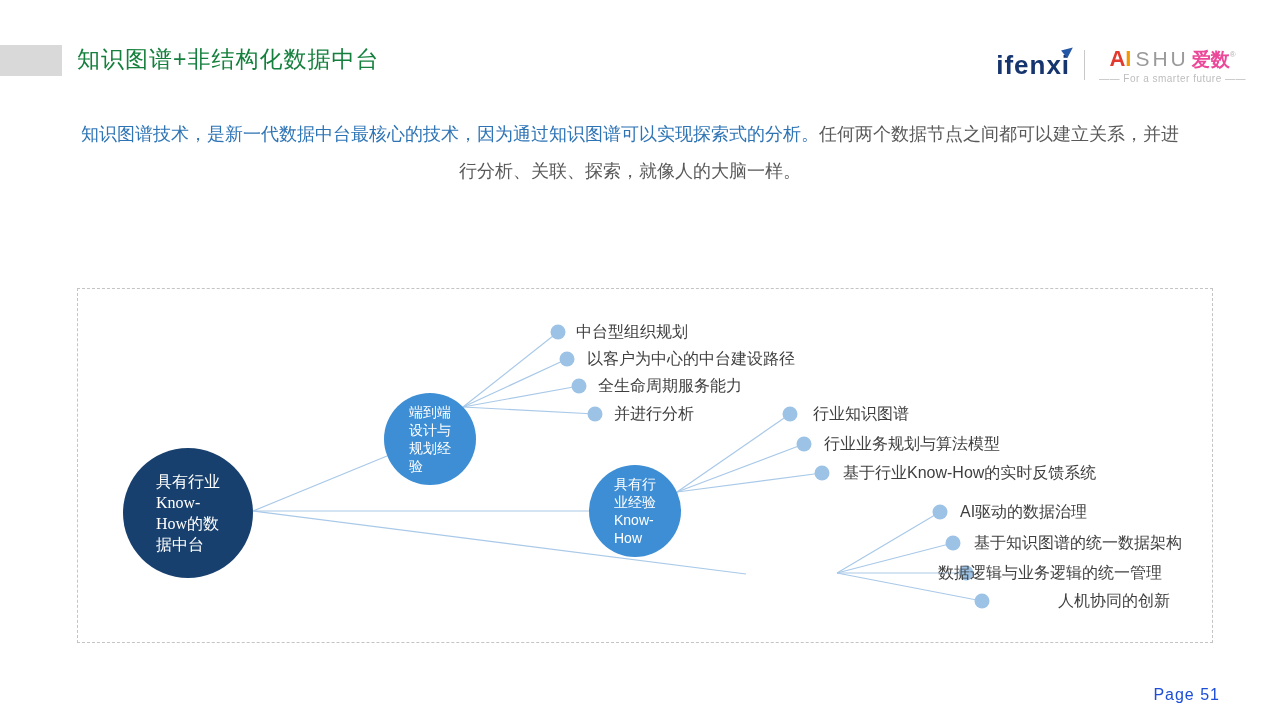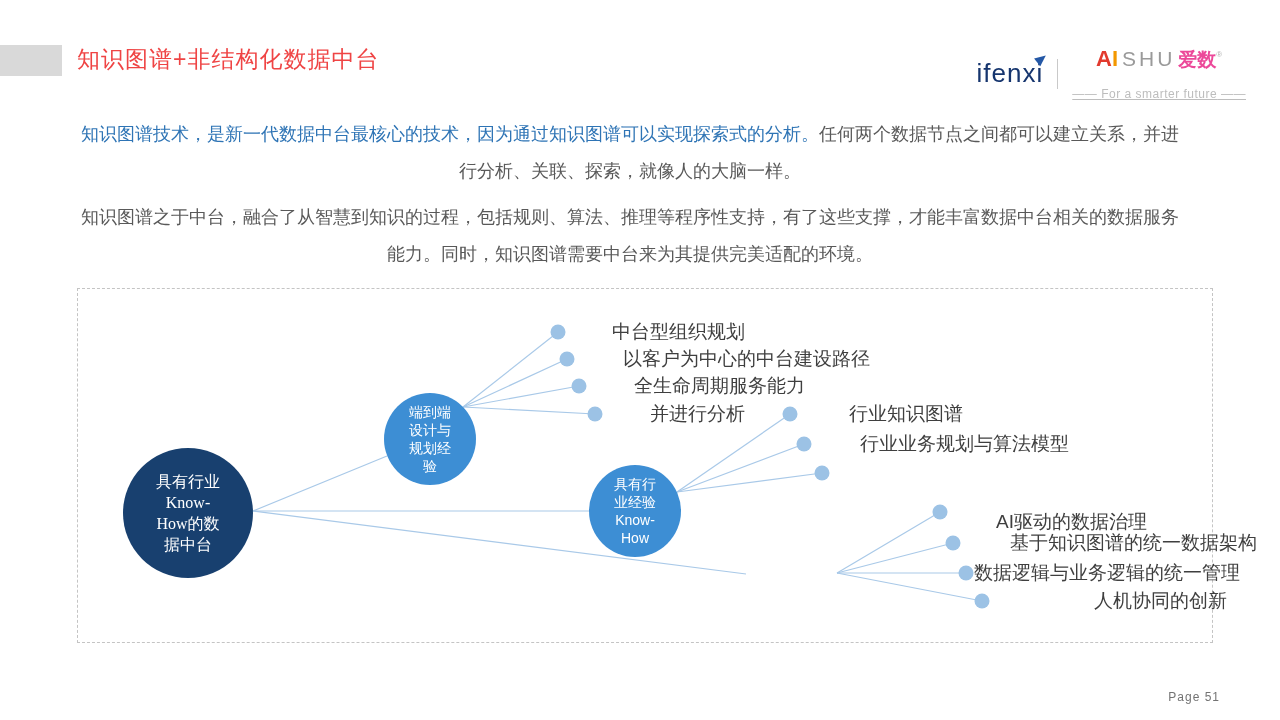--- a/index.html
+++ b/index.html
@@ -7,69 +7,69 @@
   body {
     font-family: "Liberation Sans", "DejaVu Sans", sans-serif;
     background:#ffffff; position:relative; overflow:hidden;
   }
   .slide { position:absolute; inset:0; background:#ffffff; }
 
   
   .gray-block { position:absolute; left:0; top:45px; width:62px; height:31px; background:#d9d9d9; }
   .page-title {
     position:absolute; left:77px; top:44px;
-    font-size:23px; font-weight:400; color:#ef4444; letter-spacing:1px;
+    font-size:23px; font-weight:400; color:#15803d; letter-spacing:1px;
   }
   .logos { position:absolute; right:34px; top:46px; display:flex; align-items:center; gap:14px; }
-  .ifenxi { position:relative; color:#16356e; font-weight:normal; font-size:26px; letter-spacing:1px; }
+  .ifenxi { position:relative; color:#16356e; font-weight:bold; font-size:26px; letter-spacing:1px; }
   .ifenxi-arrow {
     position:absolute; right:-4px; top:-4px; width:0; height:0;
     border-left:11px solid #2458a6; border-top:5px solid transparent; border-bottom:5px solid transparent;
     transform:rotate(-38deg);
   }
   .logo-divider { width:1px; height:30px; background:#c9c9c9; }
   .aishu { display:flex; flex-direction:column; align-items:center; }
   .aishu-row { display:flex; align-items:baseline; }
   .aishu-a { color:#e23a2e; font-weight:bold; font-size:22px; }
   .aishu-i { color:#f39800; font-weight:bold; font-size:22px; margin-right:4px; }
   .aishu-shu { color:#9a9a9a; font-size:21px; letter-spacing:3px;text-align:right; }
   .aishu-cn { color:#ec4899; font-size:19px; font-weight:bold; margin-left:3px; }
   .aishu-reg { color:#b0b0b0; font-size:8px; vertical-align:top; position:relative; top:-9px; }
-  .aishu-tagline { font-size:12px; color:#bdbdbd; margin-top:14px; letter-spacing:.5px;text-decoration:underline; }
+  .aishu-tagline { font-size:10px; color:#bdbdbd; margin-top:0; letter-spacing:.5px; }
   .aishu-tagline::before { content:"——  "; }
   .aishu-tagline::after  { content:"  ——"; }
 
   
   .body-text { position:absolute; left:75px; top:116px; width:1110px; font-size:18px; line-height:37px; }
   .body-text p { margin-bottom:9px; color:#595959;text-align:center; }
   .hl { color:#2e74b5; }
 
   
   .diagram-box {
     position:absolute; left:77px; top:288px; width:1136px; height:355px;
     border:1.5px dashed #c4c4c4;
   }
   .diagram-box svg { position:absolute; left:0; top:0; }
   .node {
     position:absolute; border-radius:50%;
-    display:flex; align-items:center; justify-content:center; text-align:center;
+    display:flex; align-items:center; justify-content:center; text-align:left;
     color:#ffffff;
   }
   .node-label { white-space:pre-line; }
   .root-node { left:45px; top:159px; width:130px; height:130px; background:#18406f; font-size:16px; line-height:21px;font-family:Liberation Serif, serif; }
   .branch-node { width:92px; height:92px; background:#3d8ed4; font-size:14px; line-height:18px; }
   .branch-1 { left:306px; top:104px; }
   .branch-2 { left:511px; top:176px; }
   .branch-3 { left:668px; top:245px; }
   .leaf {
-    position:absolute; font-size:19px; line-height:18px; color:#3f3f3f; white-space:nowrap;margin-left:36px;
+    position:absolute; font-size:16px; line-height:18px; color:#3f3f3f; white-space:nowrap;
   }
 
   
-  .page-number { position:absolute; right:60px; bottom:16px; font-size:12px; color:#737373; letter-spacing:1px; }
+  .page-number { position:absolute; right:60px; bottom:16px; font-size:16px; color:#1d4ed8; letter-spacing:1px; }
 </style>
 </head>
 <body>
 
 <div class="slide">
 
   <div class="gray-block"></div>
   <h1 class="page-title">知识图谱+非结构化数据中台</h1>
 
   <div class="logos">
@@ -85,21 +85,20 @@
         <span class="aishu-shu">SHU</span>
         <span class="aishu-cn">爱数</span>
         <span class="aishu-reg">®</span>
       </div>
       <div class="aishu-tagline">For a smarter future</div>
     </div>
   </div>
 
   <div class="body-text">
     <p><span class="hl">知识图谱技术，是新一代数据中台最核心的技术，因为通过知识图谱可以实现探索式的分析。</span><span>任何两个数据节点之间都可以建立关系，并进行分析、关联、探索，就像人的大脑一样。</span></p>
-    <p>知识图谱之于中台，融合了从智慧到知识的过程，包括规则、算法、推理等程序性支持，有了这些支撑，才能丰富数据中台相关的数据服务能力。同时，知识图谱需要中台来为其提供完美适配的环境。</p>
   </div>
 
   <div class="diagram-box">
 
     <svg width="1133" height="352" viewBox="0 0 1133 352">
       <g stroke="#a9c9e8" stroke-width="1.2" fill="none">
 
         <line x1="175" y1="222" x2="309" y2="167"></line>
         <line x1="175" y1="222" x2="511" y2="222"></line>
         <line x1="175" y1="222" x2="668" y2="285"></line>
@@ -152,21 +151,22 @@
 How</span>
     </div>
 
     <div class="leaf" style="left:498px;top:34px">中台型组织规划</div>
     <div class="leaf" style="left:509px;top:61px">以客户为中心的中台建设路径</div>
     <div class="leaf" style="left:520px;top:88px">全生命周期服务能力</div>
     <div class="leaf" style="left:536px;top:116px">并进行分析</div>
 
     <div class="leaf" style="left:735px;top:116px">行业知识图谱</div>
     <div class="leaf" style="left:746px;top:146px">行业业务规划与算法模型</div>
+    <div class="leaf" style="left:765px;top:175px">基于行业Know-How的实时反馈系统</div>
 
-    <div class="leaf" style="left:882px;top:224px">AI驱动的数据治理</div>
+    <div class="leaf" style="left:882px;top:214px">AI驱动的数据治理</div>
     <div class="leaf" style="left:896px;top:245px">基于知识图谱的统一数据架构</div>
     <div class="leaf" style="left:860px;top:275px">数据逻辑与业务逻辑的统一管理</div>
     <div class="leaf" style="left:980px;top:303px">人机协同的创新</div>
   </div>
 
   <div class="page-number">Page  51</div>
 </div>
 
 </body></html>

